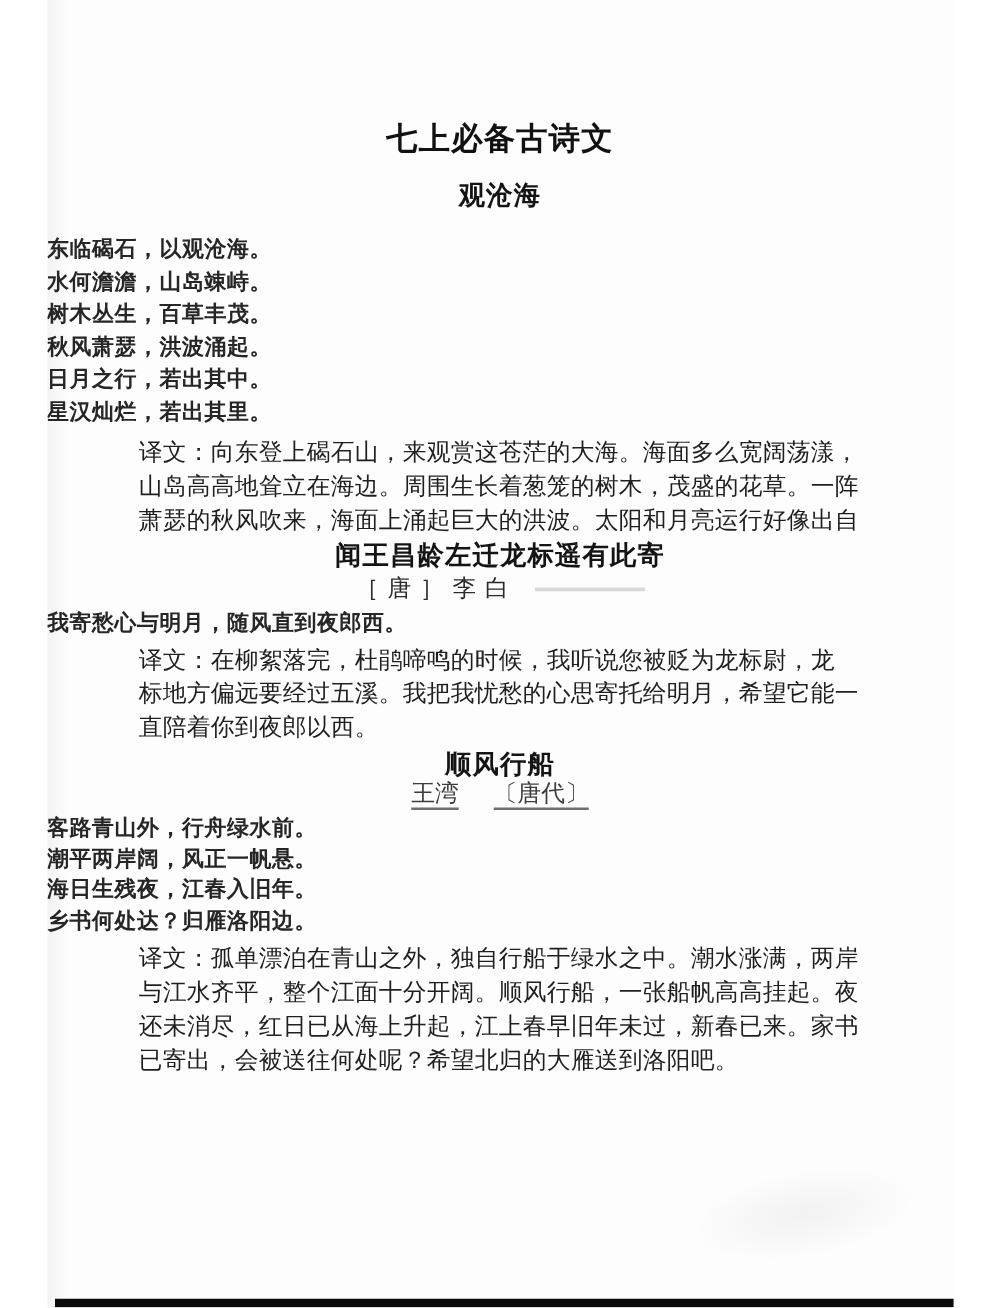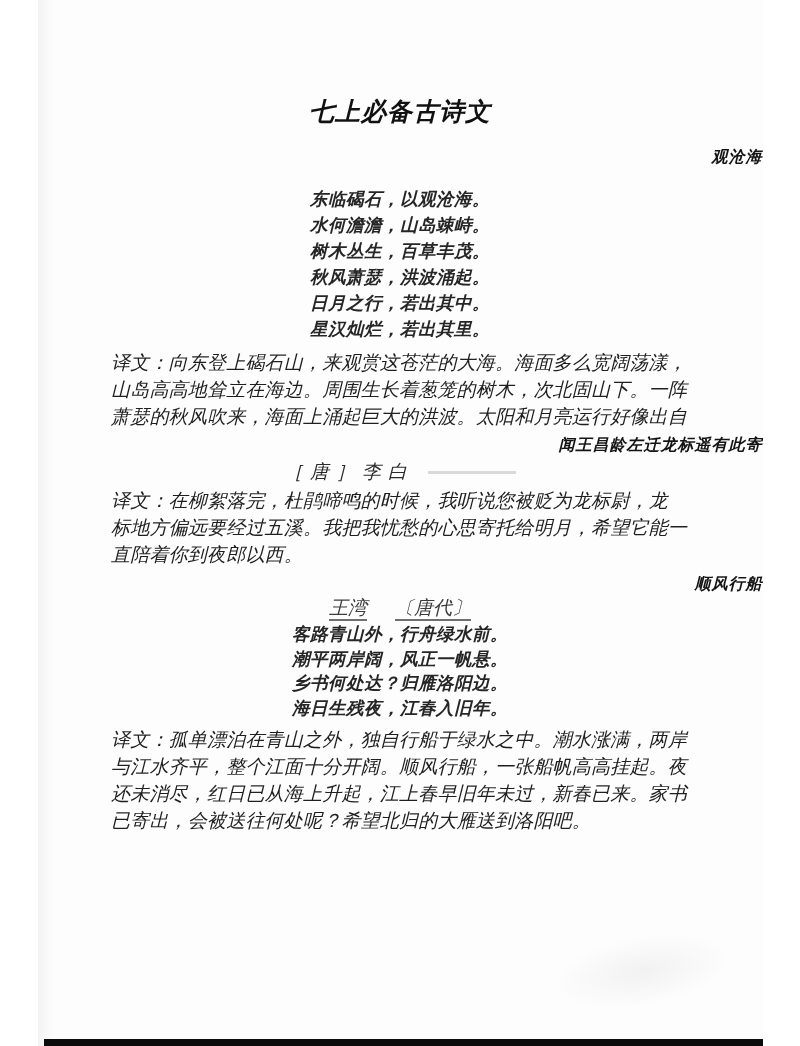--- a/index.html
+++ b/index.html
@@ -9,58 +9,56 @@
   }
   .page {
     position: relative;
     width: 725px;
     height: 1046px;
     margin: 0 auto;
     overflow: hidden;
     background: linear-gradient(90deg, #f3f3f3 0px, #fdfdfd 16px, #fdfdfd 784px, #f7f7f7 800px);
     color: #1c1c1c;
     font-family: "Liberation Serif", serif;
-    font-style: italic;
   }
 
   
   .doc-title {
     margin: 94px 0 0 0;
     text-align: center;
     font-family: "Liberation Sans", sans-serif;
     font-size: 25px;
     font-weight: 700;
     letter-spacing: 1px;
     line-height: 34px;
     color: #111111;
   }
   .poem-title {
     margin-top: 16px;
-    text-align: right;
-    font-family: "Liberation Sans", sans-serif;
-    font-size: 16px;
+    text-align: center;
+    font-family: "Liberation Sans", sans-serif;
+    font-size: 21px;
     font-weight: 700;
     letter-spacing: 1px;
     line-height: 26px;
     color: #141414;
   }
   .poem-author {
     margin-top: 12px;
     text-align: center;
     font-family: "Liberation Sans", sans-serif;
     font-size: 19px;
     font-weight: 700;
     line-height: 22px;
     color: #1d1d1d;
   }
 
   
   .poem-lines { margin-top: 16px; }
   .poem-line {
-    text-align: center;
     font-size: 17.5px;
     font-weight: 700;
     color: #262626;
     letter-spacing: 0.5px;
   }
   .s1 .poem-line { line-height: 26px; }
   .s2 .poem-lines { margin-top: 3px; }
   .s2 .poem-line { line-height: 25px; font-weight: 600; }
   .s3 .poem-lines { margin-top: 3px; }
   .s3 .poem-line { line-height: 24.5px; }
@@ -151,47 +149,48 @@
     <div class="poem-lines">
       <div class="poem-line">东临碣石，以观沧海。</div>
       <div class="poem-line">水何澹澹，山岛竦峙。</div>
       <div class="poem-line">树木丛生，百草丰茂。</div>
       <div class="poem-line">秋风萧瑟，洪波涌起。</div>
       <div class="poem-line">日月之行，若出其中。</div>
       <div class="poem-line">星汉灿烂，若出其里。</div>
     </div>
     <div class="translation">
       <div class="t-line">译文：向东登上碣石山，来观赏这苍茫的大海。海面多么宽阔荡漾，</div>
-      <div class="t-line">山岛高高地耸立在海边。周围生长着葱笼的树木，次北固山下。一阵</div>
+      <div class="t-line">山岛高高地耸立在海边。周围生长着葱笼的树木，茂盛的花草。一阵</div>
       <div class="t-line">萧瑟的秋风吹来，海面上涌起巨大的洪波。太阳和月亮运行好像出自</div>
     </div>
   </section>
 
   <section class="s2">
     <div class="poem-title">闻王昌龄左迁龙标遥有此寄</div>
     <div class="poem-author"><span>［唐］李白</span><span class="scan-line"></span></div>
     <div class="poem-lines">
+      <div class="poem-line">我寄愁心与明月，随风直到夜郎西。</div>
     </div>
     <div class="translation">
       <div class="t-line">译文：在柳絮落完，杜鹃啼鸣的时候，我听说您被贬为龙标尉，龙</div>
       <div class="t-line">标地方偏远要经过五溪。我把我忧愁的心思寄托给明月，希望它能一</div>
       <div class="t-line">直陪着你到夜郎以西。</div>
     </div>
   </section>
 
   <section class="s3">
     <div class="poem-title">顺风行船</div>
     <div class="author-row">
       <span class="u">王湾</span><span class="gap"></span><span class="u">〔唐代〕</span>
     </div>
     <div class="poem-lines">
       <div class="poem-line">客路青山外，行舟绿水前。</div>
       <div class="poem-line">潮平两岸阔，风正一帆悬。</div>
+      <div class="poem-line">海日生残夜，江春入旧年。</div>
       <div class="poem-line">乡书何处达？归雁洛阳边。</div>
-      <div class="poem-line">海日生残夜，江春入旧年。</div>
     </div>
     <div class="translation">
       <div class="t-line">译文：孤单漂泊在青山之外，独自行船于绿水之中。潮水涨满，两岸</div>
       <div class="t-line">与江水齐平，整个江面十分开阔。顺风行船，一张船帆高高挂起。夜</div>
       <div class="t-line">还未消尽，红日已从海上升起，江上春早旧年未过，新春已来。家书</div>
       <div class="t-line">已寄出，会被送往何处呢？希望北归的大雁送到洛阳吧。</div>
     </div>
   </section>
 
   <div class="smudge"></div>

